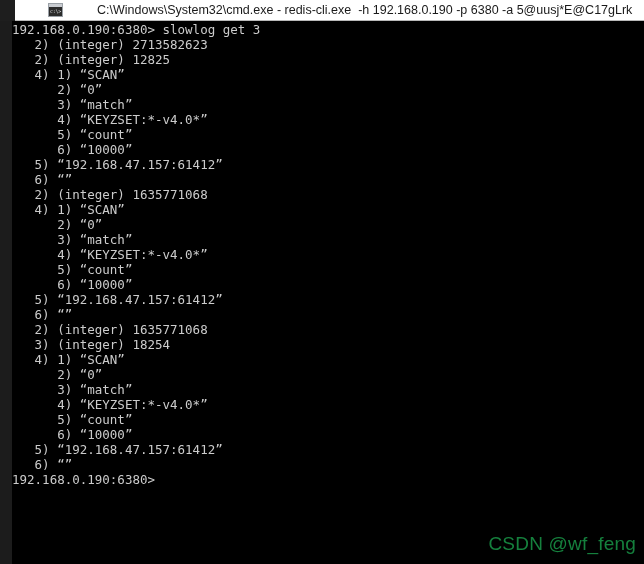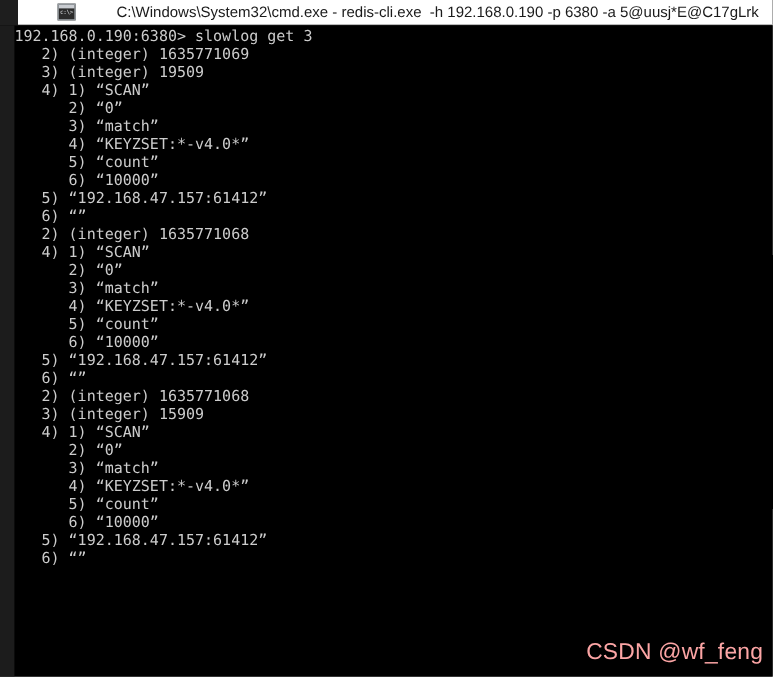--- a/index.html
+++ b/index.html
@@ -110,67 +110,68 @@
   }
 
   
   #watermark {
     position: absolute;
     right: 8px;
     bottom: 8px;
     font-family: "Liberation Sans", sans-serif;
     font-size: 19px;
     line-height: 24px;
-    color: #fca5a5;
+    color: #15803d;
     white-space: pre;
     letter-spacing: 0.2px;
   }
 </style>
 </head>
 <body>
 
 <div id="screen">
 
   <div id="titlebar">
     <div id="titlebar-leftpad"></div>
     <div id="cmd-icon"></div>
     <div id="titlebar-text">C:\Windows\System32\cmd.exe - redis-cli.exe  -h 192.168.0.190 -p 6380 -a 5@uusj*E@C17gLrk</div>
   </div>
 
   <div id="console">
     <div id="left-gutter"></div>
     <div id="lines">
         <div class="ln">192.168.0.190:6380&gt; slowlog get 3</div>
-        <div class="ln">   2) (integer) 1635771069</div>
-        <div class="ln">   3) (integer) 19509</div>
+        <div class="ln">   2) (integer) 2713582623</div>
+        <div class="ln">   2) (integer) 12825</div>
         <div class="ln">   4) 1) “SCAN”</div>
         <div class="ln">      2) “0”</div>
         <div class="ln">      3) “match”</div>
         <div class="ln">      4) “KEYZSET:*-v4.0*”</div>
         <div class="ln">      5) “count”</div>
         <div class="ln">      6) “10000”</div>
         <div class="ln">   5) “192.168.47.157:61412”</div>
         <div class="ln">   6) “”</div>
         <div class="ln">   2) (integer) 1635771068</div>
         <div class="ln">   4) 1) “SCAN”</div>
         <div class="ln">      2) “0”</div>
         <div class="ln">      3) “match”</div>
         <div class="ln">      4) “KEYZSET:*-v4.0*”</div>
         <div class="ln">      5) “count”</div>
         <div class="ln">      6) “10000”</div>
         <div class="ln">   5) “192.168.47.157:61412”</div>
         <div class="ln">   6) “”</div>
         <div class="ln">   2) (integer) 1635771068</div>
-        <div class="ln">   3) (integer) 15909</div>
+        <div class="ln">   3) (integer) 18254</div>
         <div class="ln">   4) 1) “SCAN”</div>
         <div class="ln">      2) “0”</div>
         <div class="ln">      3) “match”</div>
         <div class="ln">      4) “KEYZSET:*-v4.0*”</div>
         <div class="ln">      5) “count”</div>
         <div class="ln">      6) “10000”</div>
         <div class="ln">   5) “192.168.47.157:61412”</div>
         <div class="ln">   6) “”</div>
+        <div class="ln">192.168.0.190:6380&gt;</div>
       </div>
   </div>
 
   <div id="watermark">CSDN @wf_feng</div>
 
 </div>
 
 </body></html>

